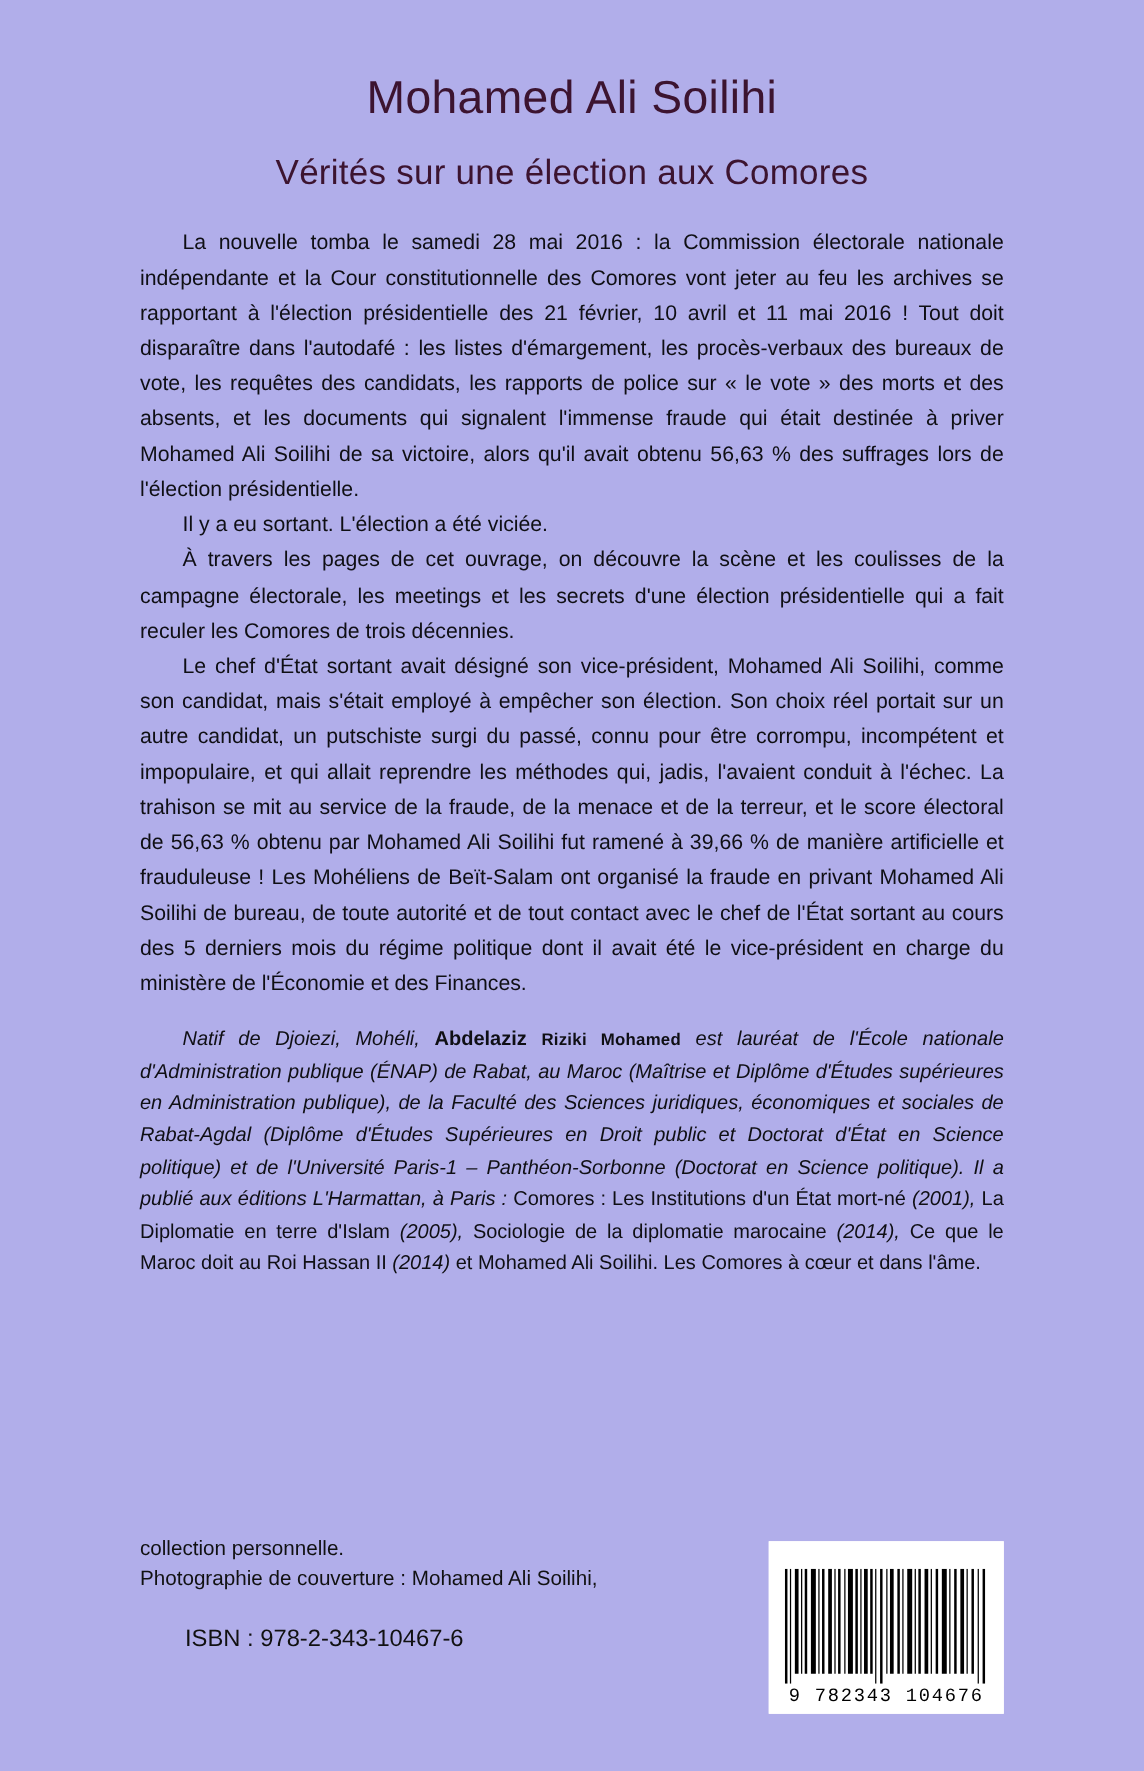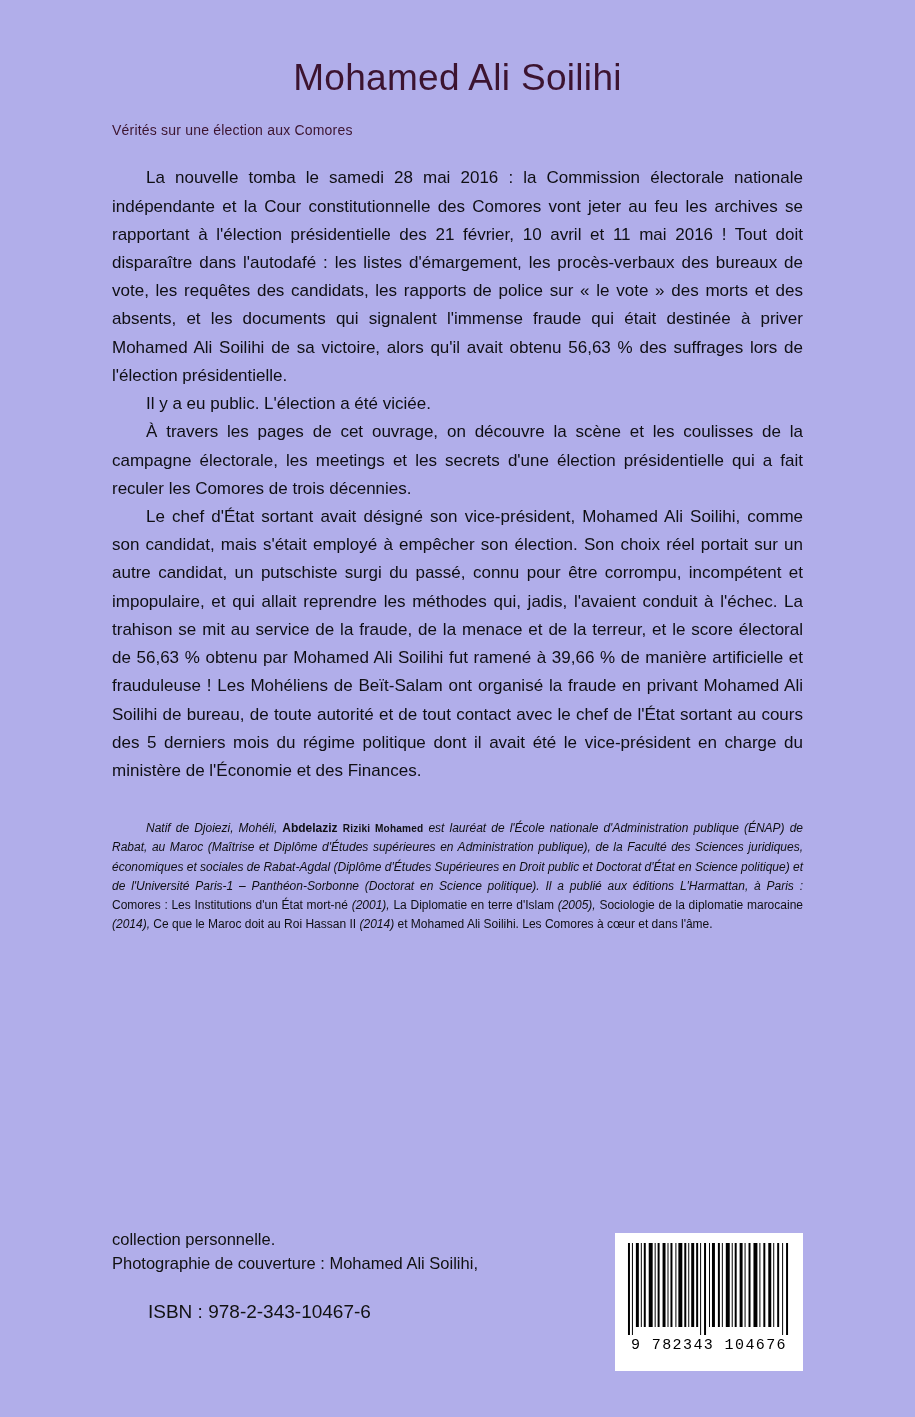--- a/index.html
+++ b/index.html
@@ -25,43 +25,43 @@
     text-align: center;
     font-size: 37px;
     font-weight: 400;
     color: #3c1430;
     letter-spacing: 0.3px;
     margin: 0;
     padding-top: 56px;
     line-height: 1.2;
   }
   .subtitle {
-    text-align: left;
-    font-size: 14px;
+    text-align: center;
+    font-size: 28px;
     font-weight: 400;
     color: #3c1430;
     margin: 0;
     padding-top: 22px;
     letter-spacing: 0.2px;
   }
   .body-text {
     margin-top: 26px;
     font-size: 17px;
     line-height: 1.66;
     text-align: justify;
     text-justify: inter-word;
     color: #0f0f14;
   }
   .body-text p {
     margin: 0;
     text-indent: 34px;
   }
   .bio {
-    margin-top: 34px;
-    font-size: 12px;
+    margin-top: 18px;
+    font-size: 16px;
     line-height: 1.6;
     text-align: justify;
     font-style: italic;
     color: #0f0f14;
   }
   .bio p {
     margin: 0;
     text-indent: 34px;
   }
   .bio .author-name {
@@ -101,21 +101,21 @@
   }
   .barcode-box {
     position: absolute;
     right: 0;
     bottom: 0;
     width: 188px;
     height: 138px;
     background: #ffffff;
     border: 1px solid #ffffff;
     box-sizing: border-box;
-    padding: 9px 10px 4px 10px;
+    padding: 21px 10px 4px 10px;
   }
   .barcode-bars {
     height: 92px;
     width: 100%;
     display: block;
   }
   .barcode-number {
     text-align: center;
     font-family: "Liberation Mono", monospace;
     font-size: 15px;
@@ -127,21 +127,21 @@
 </head>
 <body>
 
 <div class="page">
 
   <h1 class="title">Mohamed Ali Soilihi</h1>
   <div class="subtitle">Vérités sur une élection aux Comores</div>
 
   <div class="body-text">
     <p>La nouvelle tomba le samedi 28 mai 2016 : la Commission électorale nationale indépendante et la Cour constitutionnelle des Comores vont jeter au feu les archives se rapportant à l'élection présidentielle des 21 février, 10 avril et 11 mai 2016 ! Tout doit disparaître dans l'autodafé : les listes d'émargement, les procès-verbaux des bureaux de vote, les requêtes des candidats, les rapports de police sur « le vote » des morts et des absents, et les documents qui signalent l'immense fraude qui était destinée à priver Mohamed Ali Soilihi de sa victoire, alors qu'il avait obtenu 56,63 % des suffrages lors de l'élection présidentielle.</p>
-    <p>Il y a eu public. L'élection a été viciée.</p>
+    <p>Il y a eu sortant. L'élection a été viciée.</p>
     <p>À travers les pages de cet ouvrage, on découvre la scène et les coulisses de la campagne électorale, les meetings et les secrets d'une élection présidentielle qui a fait reculer les Comores de trois décennies.</p>
     <p>Le chef d'État sortant avait désigné son vice-président, Mohamed Ali Soilihi, comme son candidat, mais s'était employé à empêcher son élection. Son choix réel portait sur un autre candidat, un putschiste surgi du passé, connu pour être corrompu, incompétent et impopulaire, et qui allait reprendre les méthodes qui, jadis, l'avaient conduit à l'échec. La trahison se mit au service de la fraude, de la menace et de la terreur, et le score électoral de 56,63 % obtenu par Mohamed Ali Soilihi fut ramené à 39,66 % de manière artificielle et frauduleuse ! Les Mohéliens de Beït-Salam ont organisé la fraude en privant Mohamed Ali Soilihi de bureau, de toute autorité et de tout contact avec le chef de l'État sortant au cours des 5 derniers mois du régime politique dont il avait été le vice-président en charge du ministère de l'Économie et des Finances.</p>
   </div>
 
   <div class="bio">
     <p><span>Natif de Djoiezi, Mohéli, </span><span class="author-name"><span>Abdelaziz </span><span class="smallcaps">Riziki Mohamed</span></span><span> est lauréat de l'École nationale d'Administration publique (ÉNAP) de Rabat, au Maroc (Maîtrise et Diplôme d'Études supérieures en Administration publique), de la Faculté des Sciences juridiques, économiques et sociales de Rabat-Agdal (Diplôme d'Études Supérieures en Droit public et Doctorat d'État en Science politique) et de l'Université Paris-1 – Panthéon-Sorbonne (Doctorat en Science politique). Il a publié aux éditions L'Harmattan, à Paris : </span><span class="roman">Comores : Les Institutions d'un État mort-né</span><span> (2001), </span><span class="roman">La Diplomatie en terre d'Islam</span><span> (2005), </span><span class="roman">Sociologie de la diplomatie marocaine</span><span> (2014), </span><span class="roman">Ce que le Maroc doit au Roi Hassan II</span><span> (2014) </span><span class="roman">et Mohamed Ali Soilihi. Les Comores à cœur et dans l'âme.</span></p>
   </div>
 
   <div class="footer">
     <div class="footer-left">

